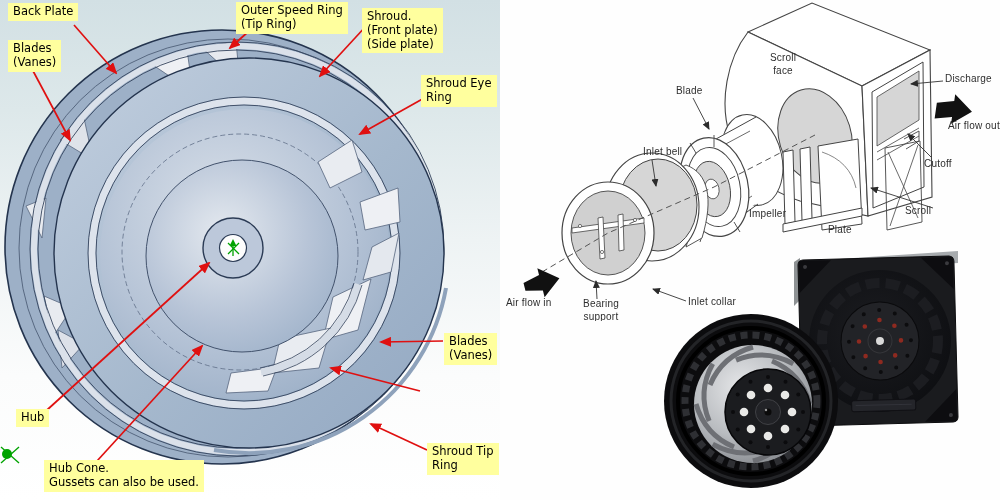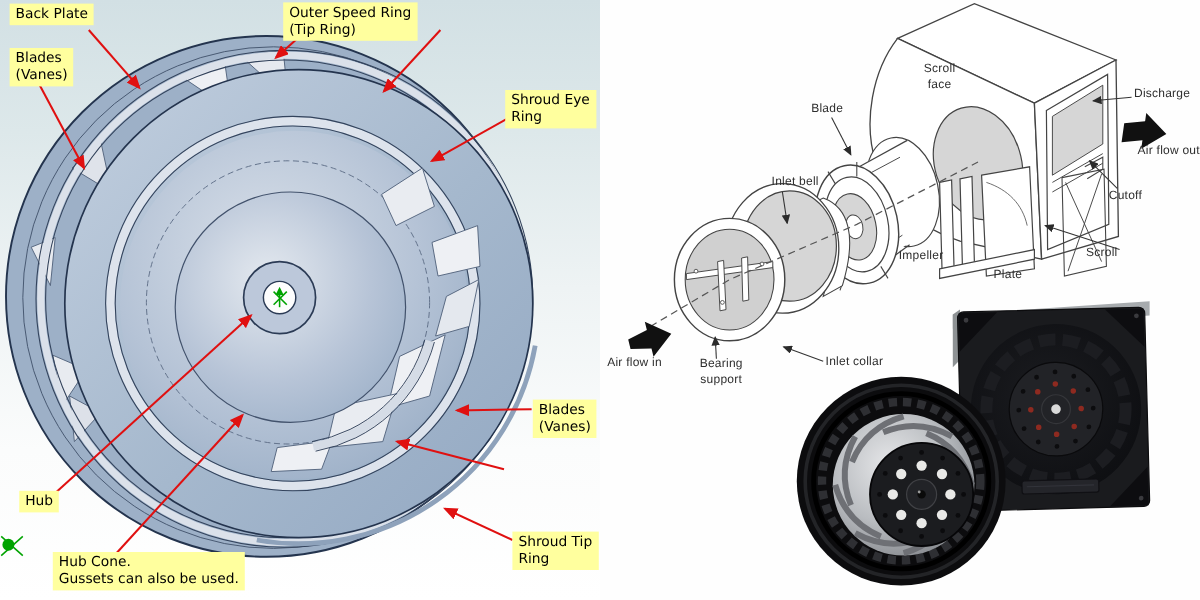--- a/index.html
+++ b/index.html
@@ -120,20 +120,23 @@
         <line x1="47" y1="410" x2="209" y2="263" marker-end="url(#redArr)"></line>
         <line x1="97" y1="461" x2="202" y2="346" marker-end="url(#redArr)"></line>
       </g>
     </svg>
 
     <div class="callout" style="left:8px;top:3px">Back Plate</div>
     <div class="callout" style="left:8px;top:40px">Blades
 (Vanes)</div>
     <div class="callout" style="left:236px;top:2px">Outer Speed Ring
 (Tip Ring)</div>
+    <div class="callout" style="left:362px;top:8px">Shroud.
+(Front plate)
+(Side plate)</div>
     <div class="callout" style="left:421px;top:75px">Shroud Eye
 Ring</div>
     <div class="callout" style="left:444px;top:333px">Blades
 (Vanes)</div>
     <div class="callout" style="left:427px;top:443px">Shroud Tip
 Ring</div>
     <div class="callout" style="left:16px;top:409px">Hub</div>
     <div class="callout" style="left:44px;top:460px">Hub Cone.
 Gussets can also be used.</div>
   </div>

